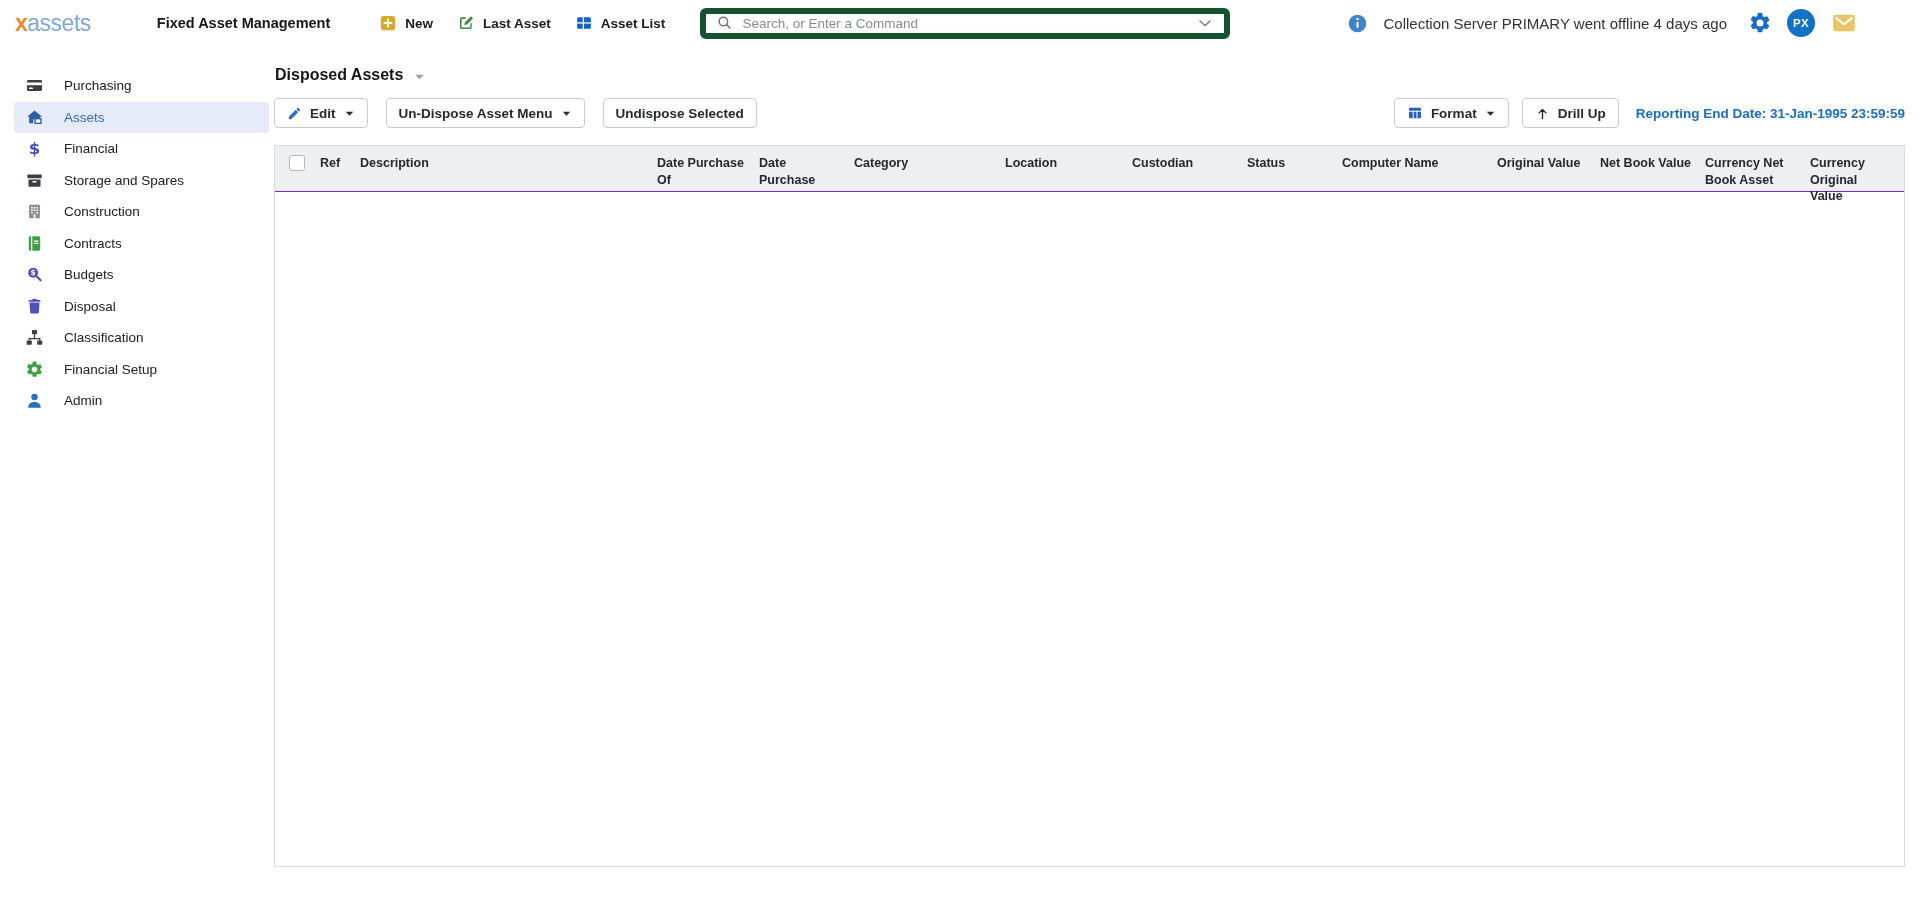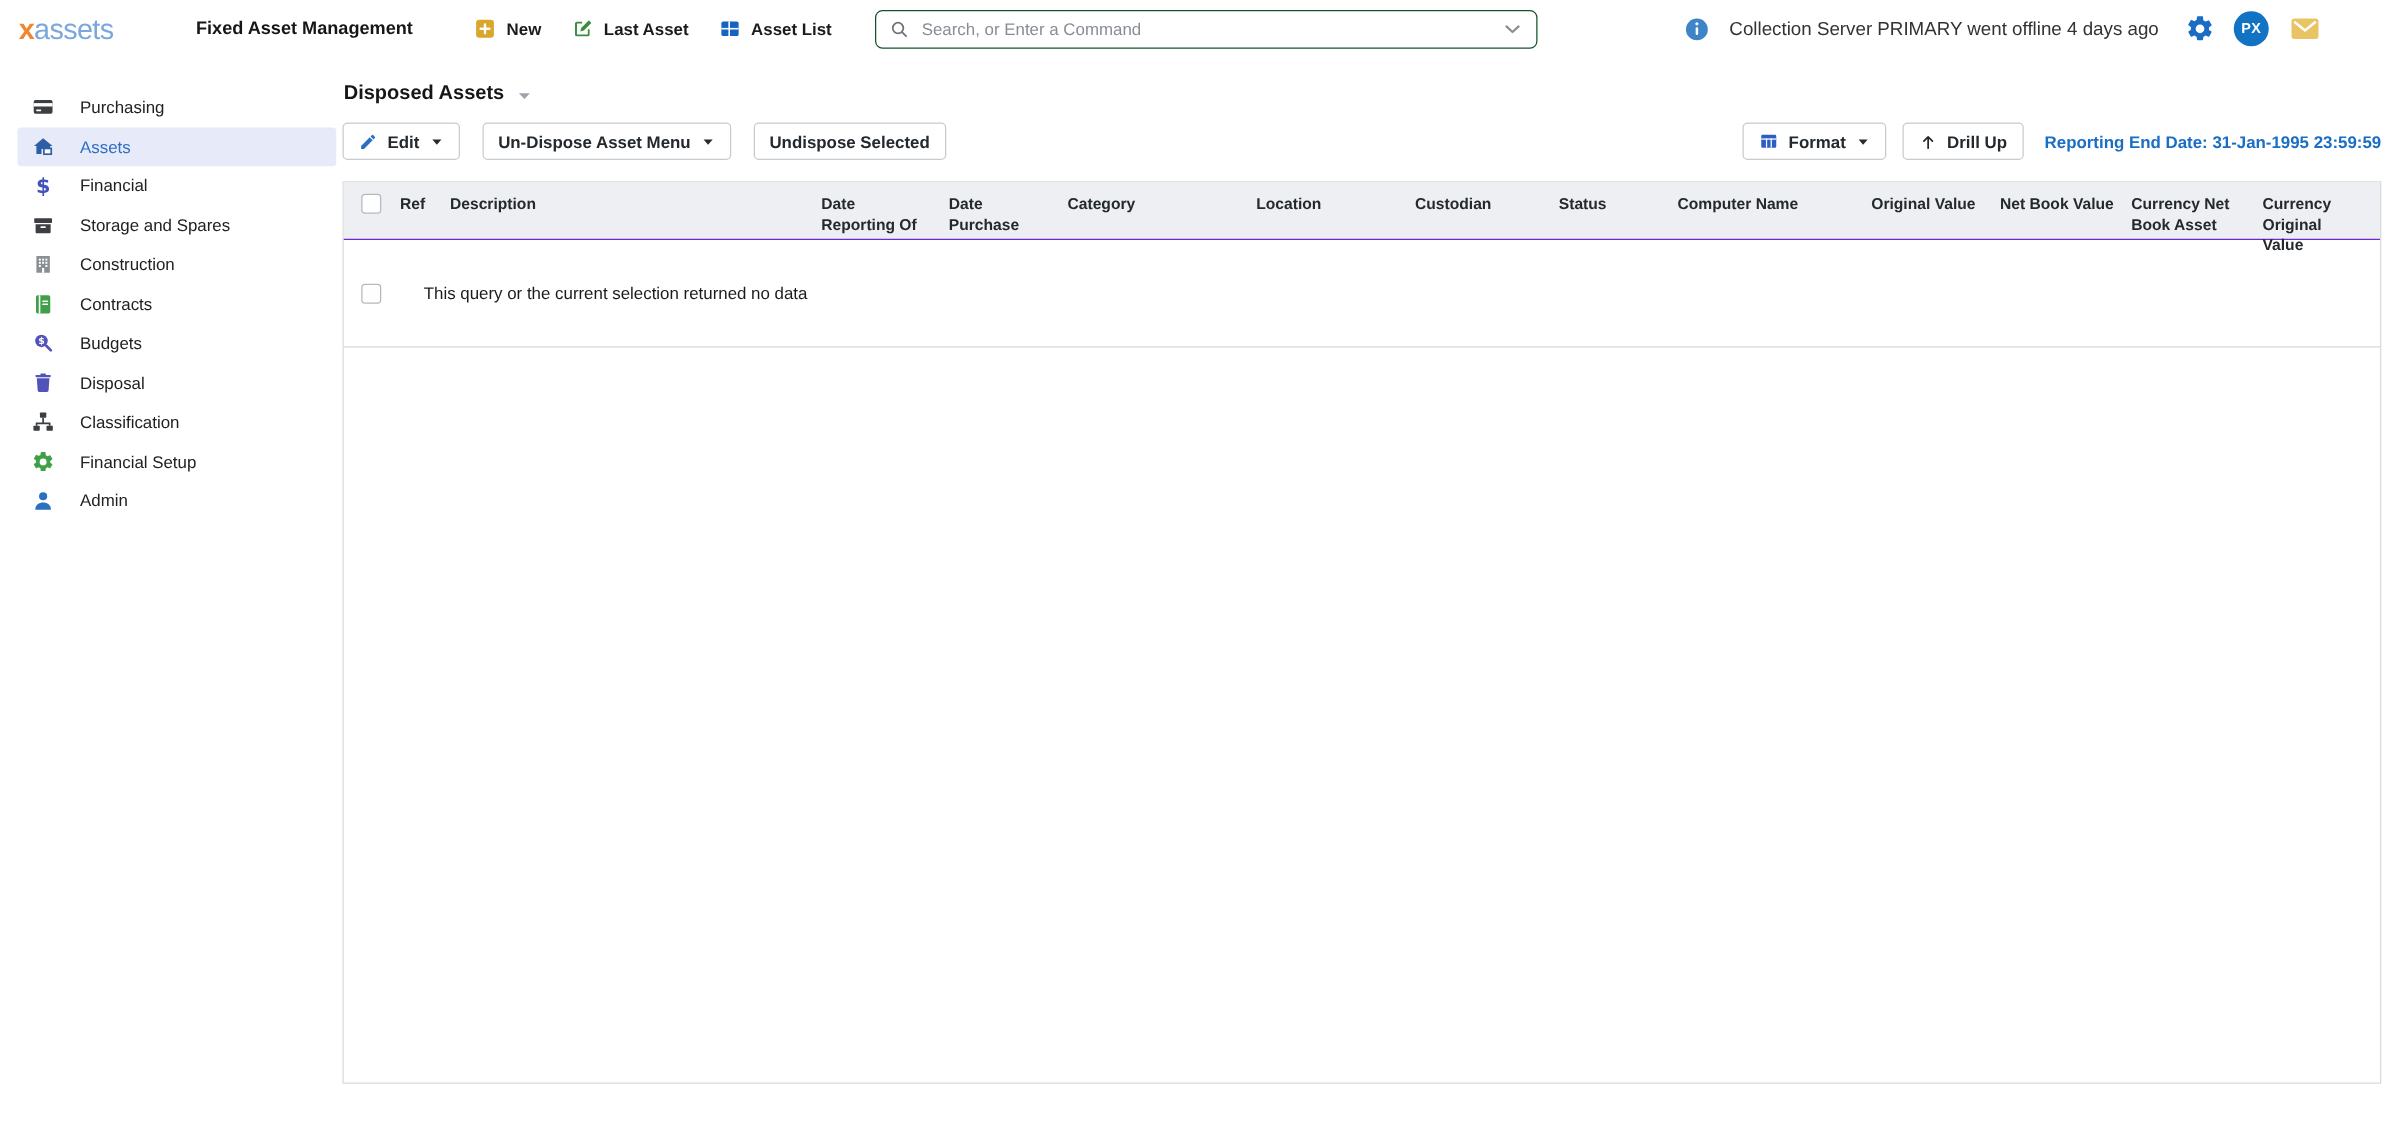--- a/index.html
+++ b/index.html
@@ -8,22 +8,22 @@
 
   
   .topbar{height:46px;display:flex;align-items:center;padding-left:15px;background:#fff;}
   .logo{font-size:23px;line-height:1;letter-spacing:-.5px;white-space:nowrap;}
   .logo .logo-x{color:#F0862D;font-weight:600;}
   .logo .logo-rest{color:#7BA7DC;font-weight:400;}
   .app-title{font-weight:700;font-size:14.5px;color:#161616;margin-left:50px;white-space:nowrap;padding-left:16px;}
   .top-actions{display:flex;align-items:center;margin-left:40px;gap:6px;}
   .top-action{display:flex;align-items:center;gap:8px;border:none;background:transparent;cursor:pointer;
     font-family:inherit;font-size:13.5px;font-weight:600;color:#1b1b1b;padding:6px 9px;}
-  .searchbox{display:flex;align-items:center;width:530px;height:31px;margin-left:26px;
-    border:1px solid #14532d;border-radius:6px;background:#fff;padding:0 10px;}
+  .searchbox{display:flex;width:530px;height:31px;margin-left:26px;
+    border:6px solid #14532d;border-radius:6px;background:#fff;padding:0 10px;}
   .searchbox .s-icon{display:flex;color:#6d7278;margin-right:7px;}
   .searchbox input{flex:1;border:none;outline:none;font-family:inherit;font-size:13.5px;color:#333;background:transparent;}
   .searchbox input::placeholder{color:#878D93;}
   .searchbox .s-chev{display:flex;color:#8a8f94;cursor:pointer;}
   .top-right{margin-left:auto;display:flex;align-items:center;gap:15px;margin-right:62px;}
   .notif-text{font-size:15px;color:#333;white-space:nowrap;}
   .icon-btn{display:flex;align-items:center;background:none;border:none;padding:0;cursor:pointer;}
   .avatar{width:28px;height:28px;border-radius:50%;background:#1273C4;color:#fff;font-size:11.5px;font-weight:700;
     display:flex;align-items:center;justify-content:center;cursor:pointer;letter-spacing:.3px;}
 
@@ -335,32 +335,28 @@
         </button>
         <a class="reporting">Reporting End Date: 31-Jan-1995 23:59:59</a>
       </div>
     </div>
 
     <section class="grid">
       <div class="grid-header" id="grid-header">
           <div class="col-check"><span class="checkbox"></span></div>
           <div class="hcell" style="width: 40px;">Ref</div>
           <div class="hcell" style="width: 297px;">Description</div>
-          <div class="hcell" style="width: 102px;">Date Reporting Of</div>
+          <div class="hcell" style="width: 102px;">Date Purchase Of</div>
           <div class="hcell" style="width: 95px;">Date Purchase</div>
           <div class="hcell" style="width: 151px;">Category</div>
           <div class="hcell" style="width: 127px;">Location</div>
           <div class="hcell" style="width: 115px;">Custodian</div>
           <div class="hcell" style="width: 95px;">Status</div>
           <div class="hcell" style="width: 155px;">Computer Name</div>
           <div class="hcell" style="width: 103px;">Original Value</div>
           <div class="hcell" style="width: 105px;">Net Book Value</div>
           <div class="hcell" style="width: 105px;">Currency Net Book Asset</div>
           <div class="hcell" style="width: 94px;">Currency Original Value</div>
         </div>
-      <div class="grid-empty-row">
-        <span class="checkbox"></span>
-        <span class="empty-msg">This query or the current selection returned no data</span>
-      </div>
     </section>
 
   </main>
 </div>
 
 </body></html>

